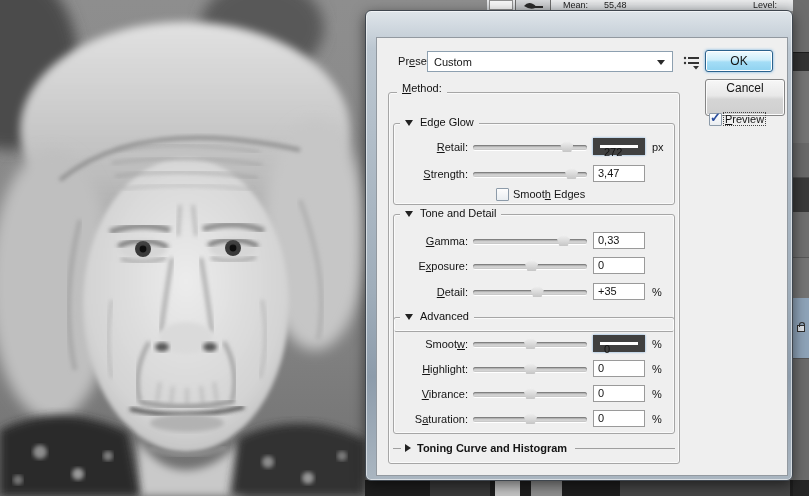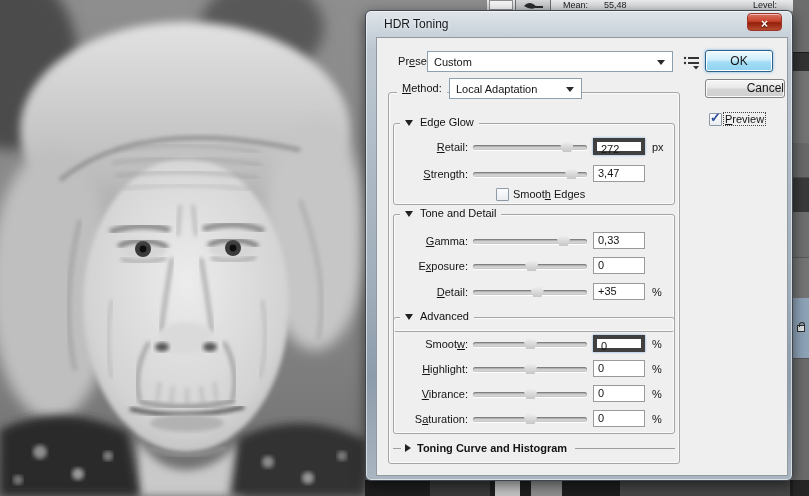--- a/index.html
+++ b/index.html
@@ -51,23 +51,23 @@
 
   .combo { position:absolute; background:#fff; border:1px solid #8da0b0; }
   .combo .cval { position:absolute; left:6px; top:50%; transform:translateY(-50%); white-space:nowrap; }
   .darr { position:absolute; right:7px; top:50%; margin-top:-2px; width:0; height:0;
     border-left:4px solid transparent; border-right:4px solid transparent; border-top:5px solid #2a2a2a; }
 
   .btn { position:absolute; text-align:center; border-radius:3px; font-size:12px; }
   #ok-btn { left:328px; top:12px; width:68px; height:22px;
     border:1px solid #2b628d; background:linear-gradient(180deg,#f0fafe 0%,#cdeefb 45%,#a4ddf6 55%,#8fd2f0 100%);
     box-shadow:inset 0 0 0 1px #fff, 0 0 3px rgba(60,150,220,.7); line-height:20px; }
-  #cancel-btn { left:328px; top:41px; width:80px; height:19px;
+  #cancel-btn { left:328px; top:41px; width:80px; height:37px;
     border:1px solid #858585; background:linear-gradient(180deg,#f7f7f7 0%,#e8e8e8 45%,#d5d5d5 55%,#cfcfcf 100%);
-    box-shadow:inset 0 0 0 1px #fbfbfb; line-height:17px;text-align:right; }
+    box-shadow:inset 0 0 0 1px #fbfbfb; line-height:17px; }
 
   .checkbox { position:absolute; width:13px; height:13px; background:linear-gradient(180deg,#fdfdfd,#e9edf1);
     border:1px solid #8d9ba9; border-radius:1px; }
   .checkbox .chk { position:absolute; left:0px; top:-4px; font-size:13px; font-weight:bold; color:#2c4f9e; }
 
   .groupbox { position:absolute; border:1px solid #a6a6a6; border-radius:3px;
     box-shadow:inset 0 0 0 1px rgba(255,255,255,.7); }
   .legend { position:absolute; top:-8px; left:6px; background:#efefef; padding:0 5px;
     font-weight:normal; color:#101010; white-space:nowrap; }
   .tri-down { display:inline-block; width:0; height:0; border-left:4px solid transparent;
@@ -79,21 +79,21 @@
   .prow .label { position:absolute; left:10px; width:64px; text-align:right; line-height:20px; }
   .slider { position:absolute; left:79px; top:0; width:114px; height:20px; }
   .track { position:absolute; left:0; right:0; top:8px; height:5px; border-radius:3px;
     background:linear-gradient(180deg,#9a9a9a,#d8d8d8 60%,#c4c4c4); box-shadow:0 1px 0 #fff, inset 0 1px 1px #7d7d7d; }
   .thumb { position:absolute; top:3px; width:13px; height:12px; margin-left:-6px;
     background:linear-gradient(180deg,#f4f4f4,#c6c6c6);
     clip-path:polygon(50% 0%, 100% 42%, 82% 100%, 18% 100%, 0% 42%);
     filter:drop-shadow(0 0 1px #555); }
   .vinput { position:absolute; left:199px; top:1px; width:52px; height:17px; background:#fff;
     border:1px solid #9a9a9a; line-height:15px; padding-left:4px; }
-  .vinput.focus { border:4px solid #404040; box-shadow:0 0 2px rgba(80,150,215,.8); }
+  .vinput.focus { border:7px solid #404040; box-shadow:0 0 2px rgba(80,150,215,.8); }
   .unit { position:absolute; left:258px; line-height:20px; }
 
   #smooth-row { position:absolute; left:0; right:0; height:16px; }
   #preview-label { outline:1px dotted #444; padding:0 1px; }
 
   #toning-row { position:absolute; left:4px; right:4px; height:14px; display:flex; align-items:center; }
   .sep-line { height:1px; background:#9f9f9f; }
 </style>
 </head>
 <body>
@@ -218,26 +218,20 @@
     <div class="band" style="top:178px;height:34px;background:#3a3a3a"></div>
     <div class="band" style="top:212px;height:46px;background:#6f6f6f;border-bottom:1px solid #585858"></div>
     <div class="band" style="top:258px;height:40px;background:#747474"></div>
     <div class="band" style="top:298px;height:60px;background:#8ea3b8"></div>
     <div class="band" style="top:358px;height:122px;background:#6b6b6b;border-top:1px solid #555"></div>
     <div class="band" style="top:480px;height:16px;background:#262626"></div>
     <div id="lock"></div>
   </div>
 
   <div id="dialog">
-    <div id="titlebar">
-      <span id="dlg-title">HDR Toning</span>
-      <div id="close-btn">
-        <span>×</span>
-      </div>
-    </div>
 
     <div id="client">
 
       <span class="label" style="position:absolute;left:16px;top:17px;width:45px;text-align:center"><span>Pr</span><span class="mn">e</span><span>set:</span></span>
       <div class="combo" style="left:50px;top:13px;width:246px;height:21px">
         <span class="cval">Custom</span>
         <span class="darr"></span>
       </div>
       <div style="position:absolute;left:306px;top:17px">
         <svg width="18" height="15" viewBox="0 0 18 15">
@@ -254,24 +248,20 @@
 
       <div class="checkbox" style="left:332px;top:75px">
         <span class="chk">✓</span>
       </div>
       <span id="preview-label" class="label" style="position:absolute;left:347px;top:75px"><span></span><span class="mn">P</span><span>review</span></span>
 
       <div class="groupbox" style="left:11px;top:54px;width:292px;height:372px">
         <div class="legend" style="left:8px;top:-11px;font-weight:normal">
           <span class="label"><span></span><span class="mn">M</span><span>ethod:</span></span>
         </div>
-        <div class="combo" style="left:60px;top:-15px;width:133px;height:21px">
-          <span class="cval">Local Adaptation</span>
-          <span class="darr"></span>
-        </div>
 
         <div class="groupbox" style="left:4px;top:30px;width:282px;height:82px">
           <div class="legend"><span class="tri-down"></span><span>Edge Glow</span></div>
           <div class="prow" style="top:13px">
             <span class="label"><span></span><span class="mn">R</span><span>etail:</span></span>
             <div class="slider">
                 <div class="track"></div>
                 <div class="thumb" style="left: 82%;"></div>
               </div>
             <div class="vinput focus">272</div>

